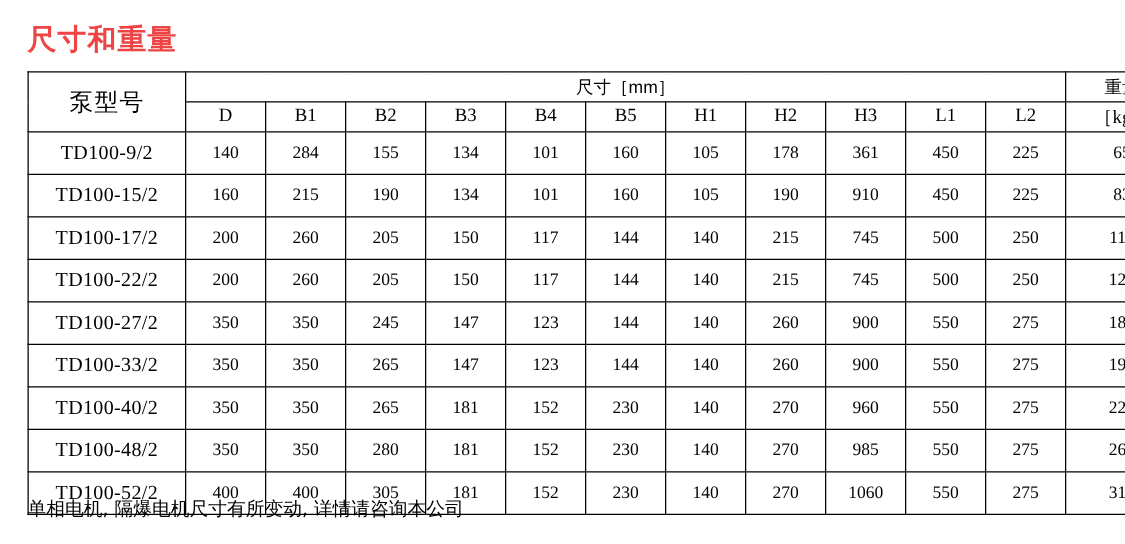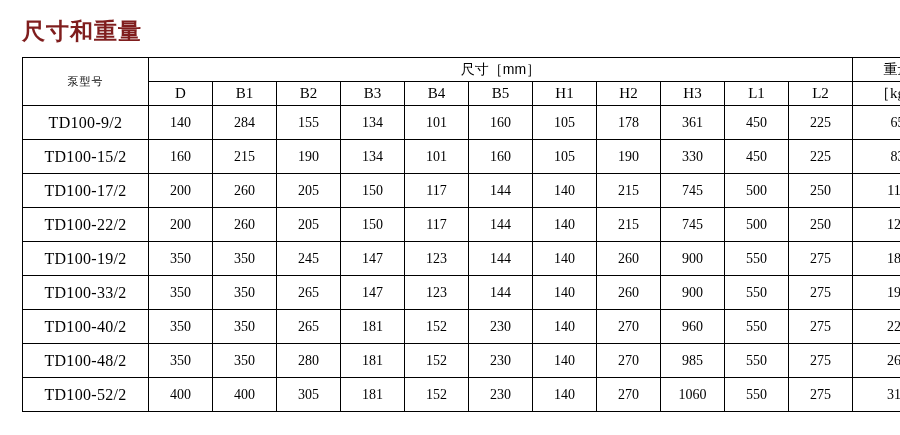--- a/index.html
+++ b/index.html
@@ -22,21 +22,21 @@
     padding: 0;
   }
   .page-title {
     position: absolute;
     left: 22px;
     top: 16px;
     font-family: Liberation Sans, sans-serif;
     font-weight: bold;
     font-size: 23px;
     letter-spacing: 1px;
-    color: #7f1d1d;
+    color: #ef4444;
   }
   .table-wrap {
     position: absolute;
     left: 22px;
     top: 57px;
     width: 856px;
   }
   table.spec {
     border-collapse: collapse;
     width: 856px;
@@ -50,21 +50,21 @@
     padding: 0;
     font-weight: normal;
     font-family: "Liberation Serif", "DejaVu Serif", serif;
   }
   table.spec thead th {
     height: 23px;
     font-size: 14px;
   }
   table.spec thead th.model-head {
     font-family: "DejaVu Sans", "Liberation Sans", sans-serif;
-    font-size: 11px;
+    font-size: 19px;
     letter-spacing: 1px;
   }
   table.spec thead th.group-head {
     font-family: Liberation Sans, sans-serif;
     font-size: 14px;
   }
   table.spec thead th.sub-head {
     font-size: 15px;
   }
   table.spec tbody td {
@@ -151,21 +151,21 @@
         <tr>
           <td class="model-cell">TD100-15/2</td>
           <td>160</td>
           <td>215</td>
           <td>190</td>
           <td>134</td>
           <td>101</td>
           <td>160</td>
           <td>105</td>
           <td>190</td>
-          <td>330</td>
+          <td>910</td>
           <td>450</td>
           <td>225</td>
           <td>83</td>
         </tr>
         <tr>
           <td class="model-cell">TD100-17/2</td>
           <td>200</td>
           <td>260</td>
           <td>205</td>
           <td>150</td>
@@ -187,21 +187,21 @@
           <td>117</td>
           <td>144</td>
           <td>140</td>
           <td>215</td>
           <td>745</td>
           <td>500</td>
           <td>250</td>
           <td>122</td>
         </tr>
         <tr>
-          <td class="model-cell">TD100-19/2</td>
+          <td class="model-cell">TD100-27/2</td>
           <td>350</td>
           <td>350</td>
           <td>245</td>
           <td>147</td>
           <td>123</td>
           <td>144</td>
           <td>140</td>
           <td>260</td>
           <td>900</td>
           <td>550</td>
@@ -265,14 +265,15 @@
           <td>270</td>
           <td>1060</td>
           <td>550</td>
           <td>275</td>
           <td>318</td>
         </tr>
       </tbody>
     </table>
   </div>
 
+  <div class="footnote">单相电机, 隔爆电机尺寸有所变动, 详情请咨询本公司</div>
 
 </div>
 
 </body></html>

